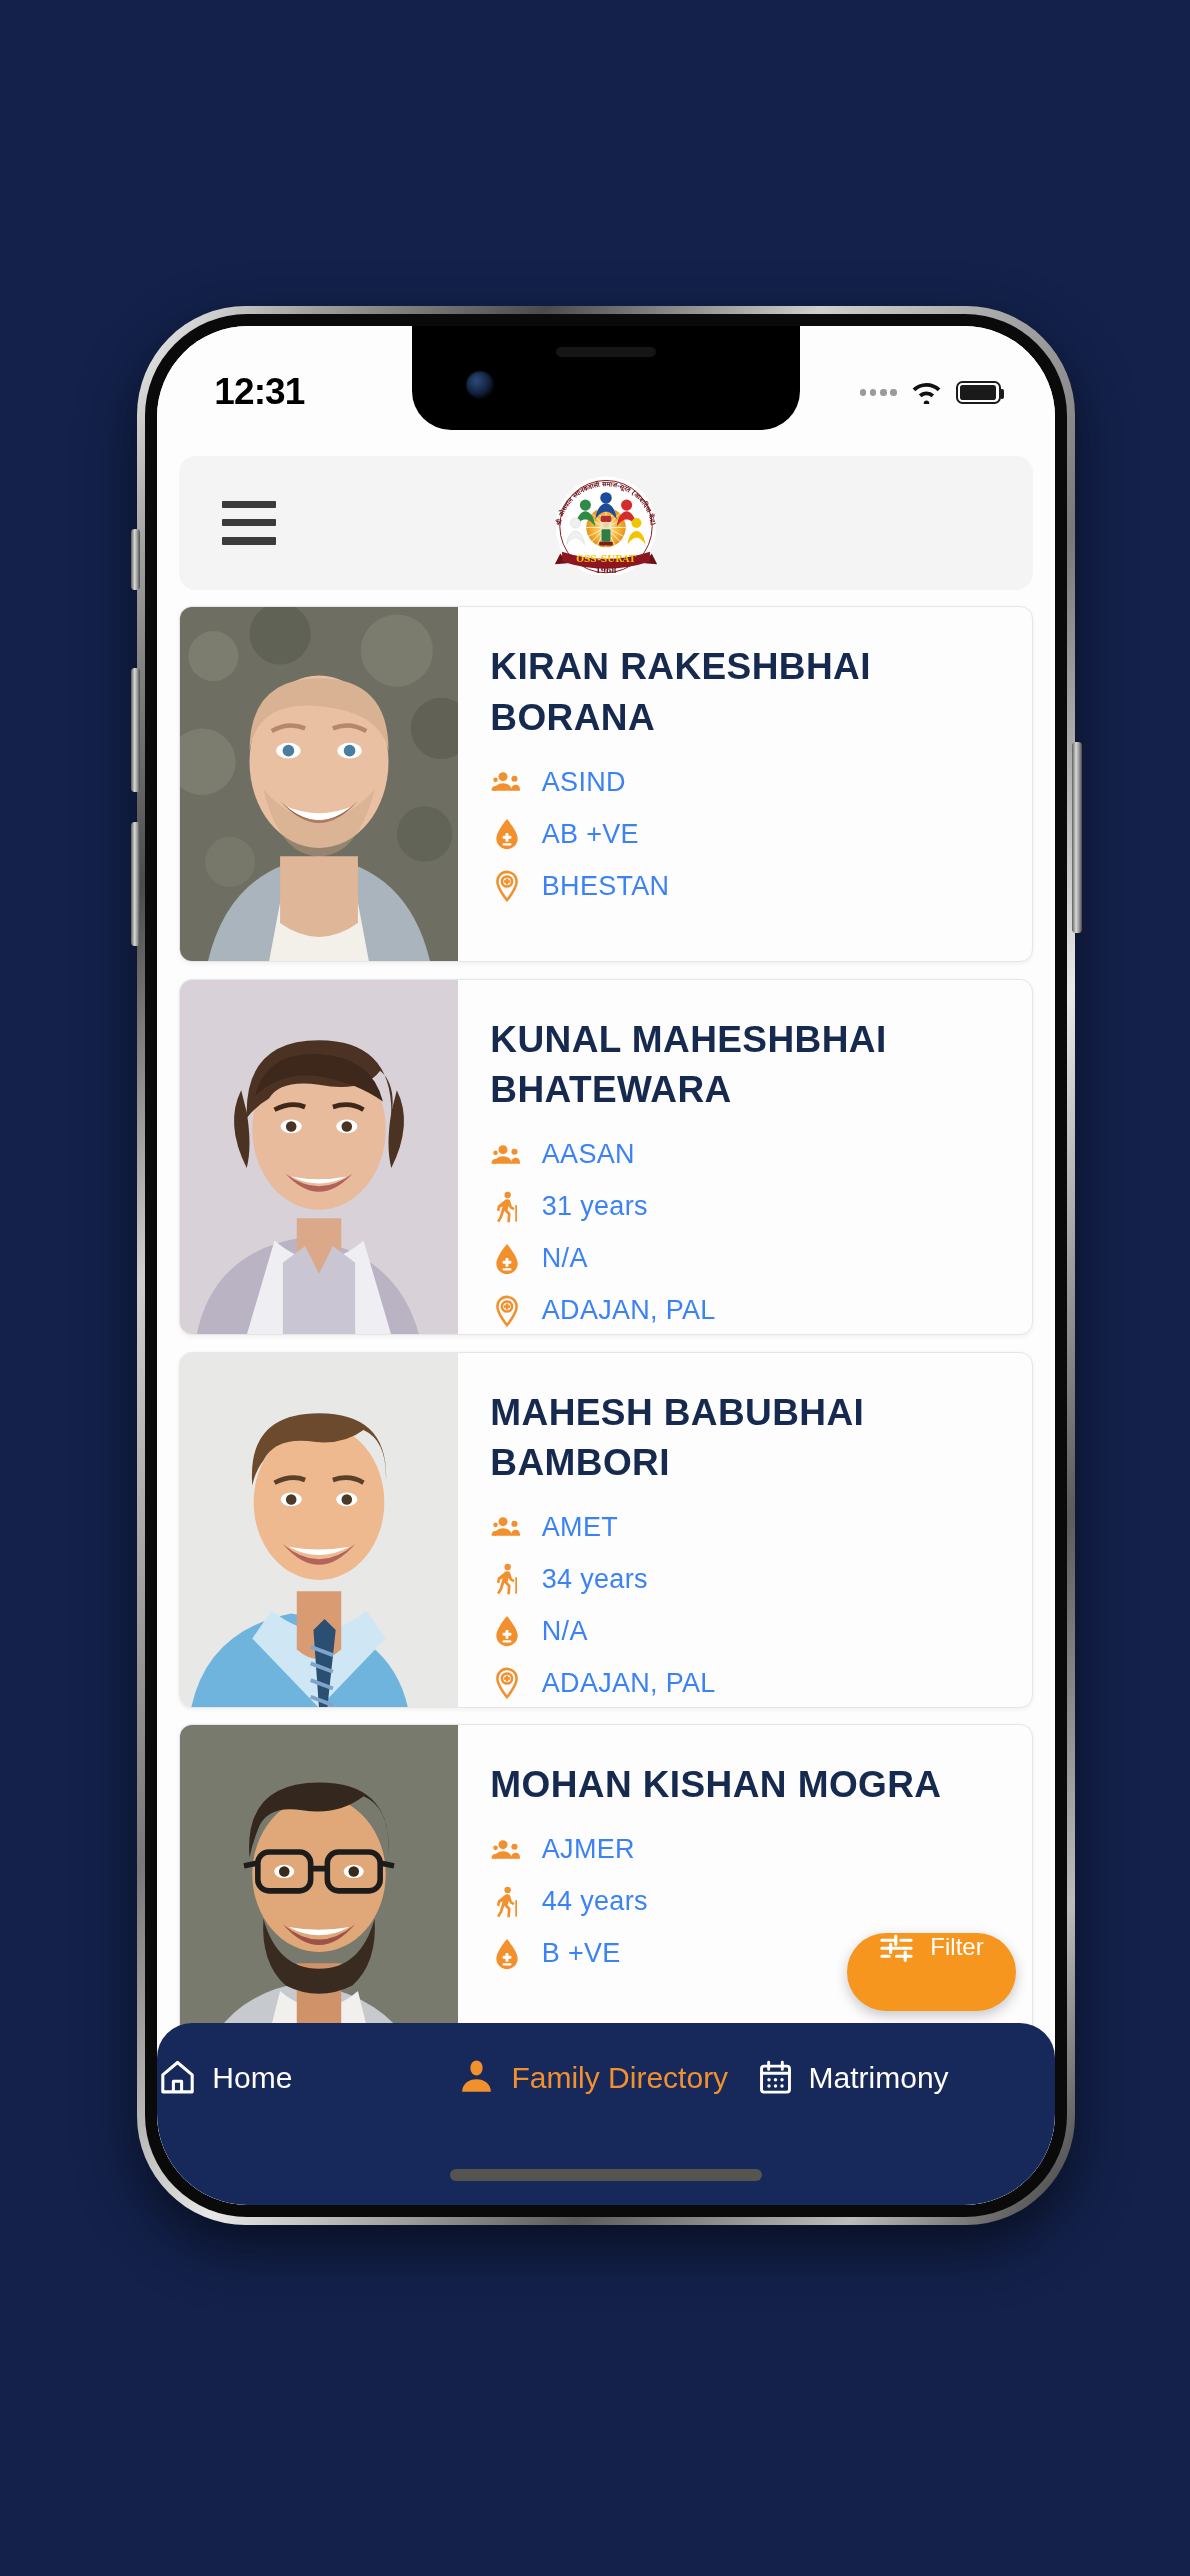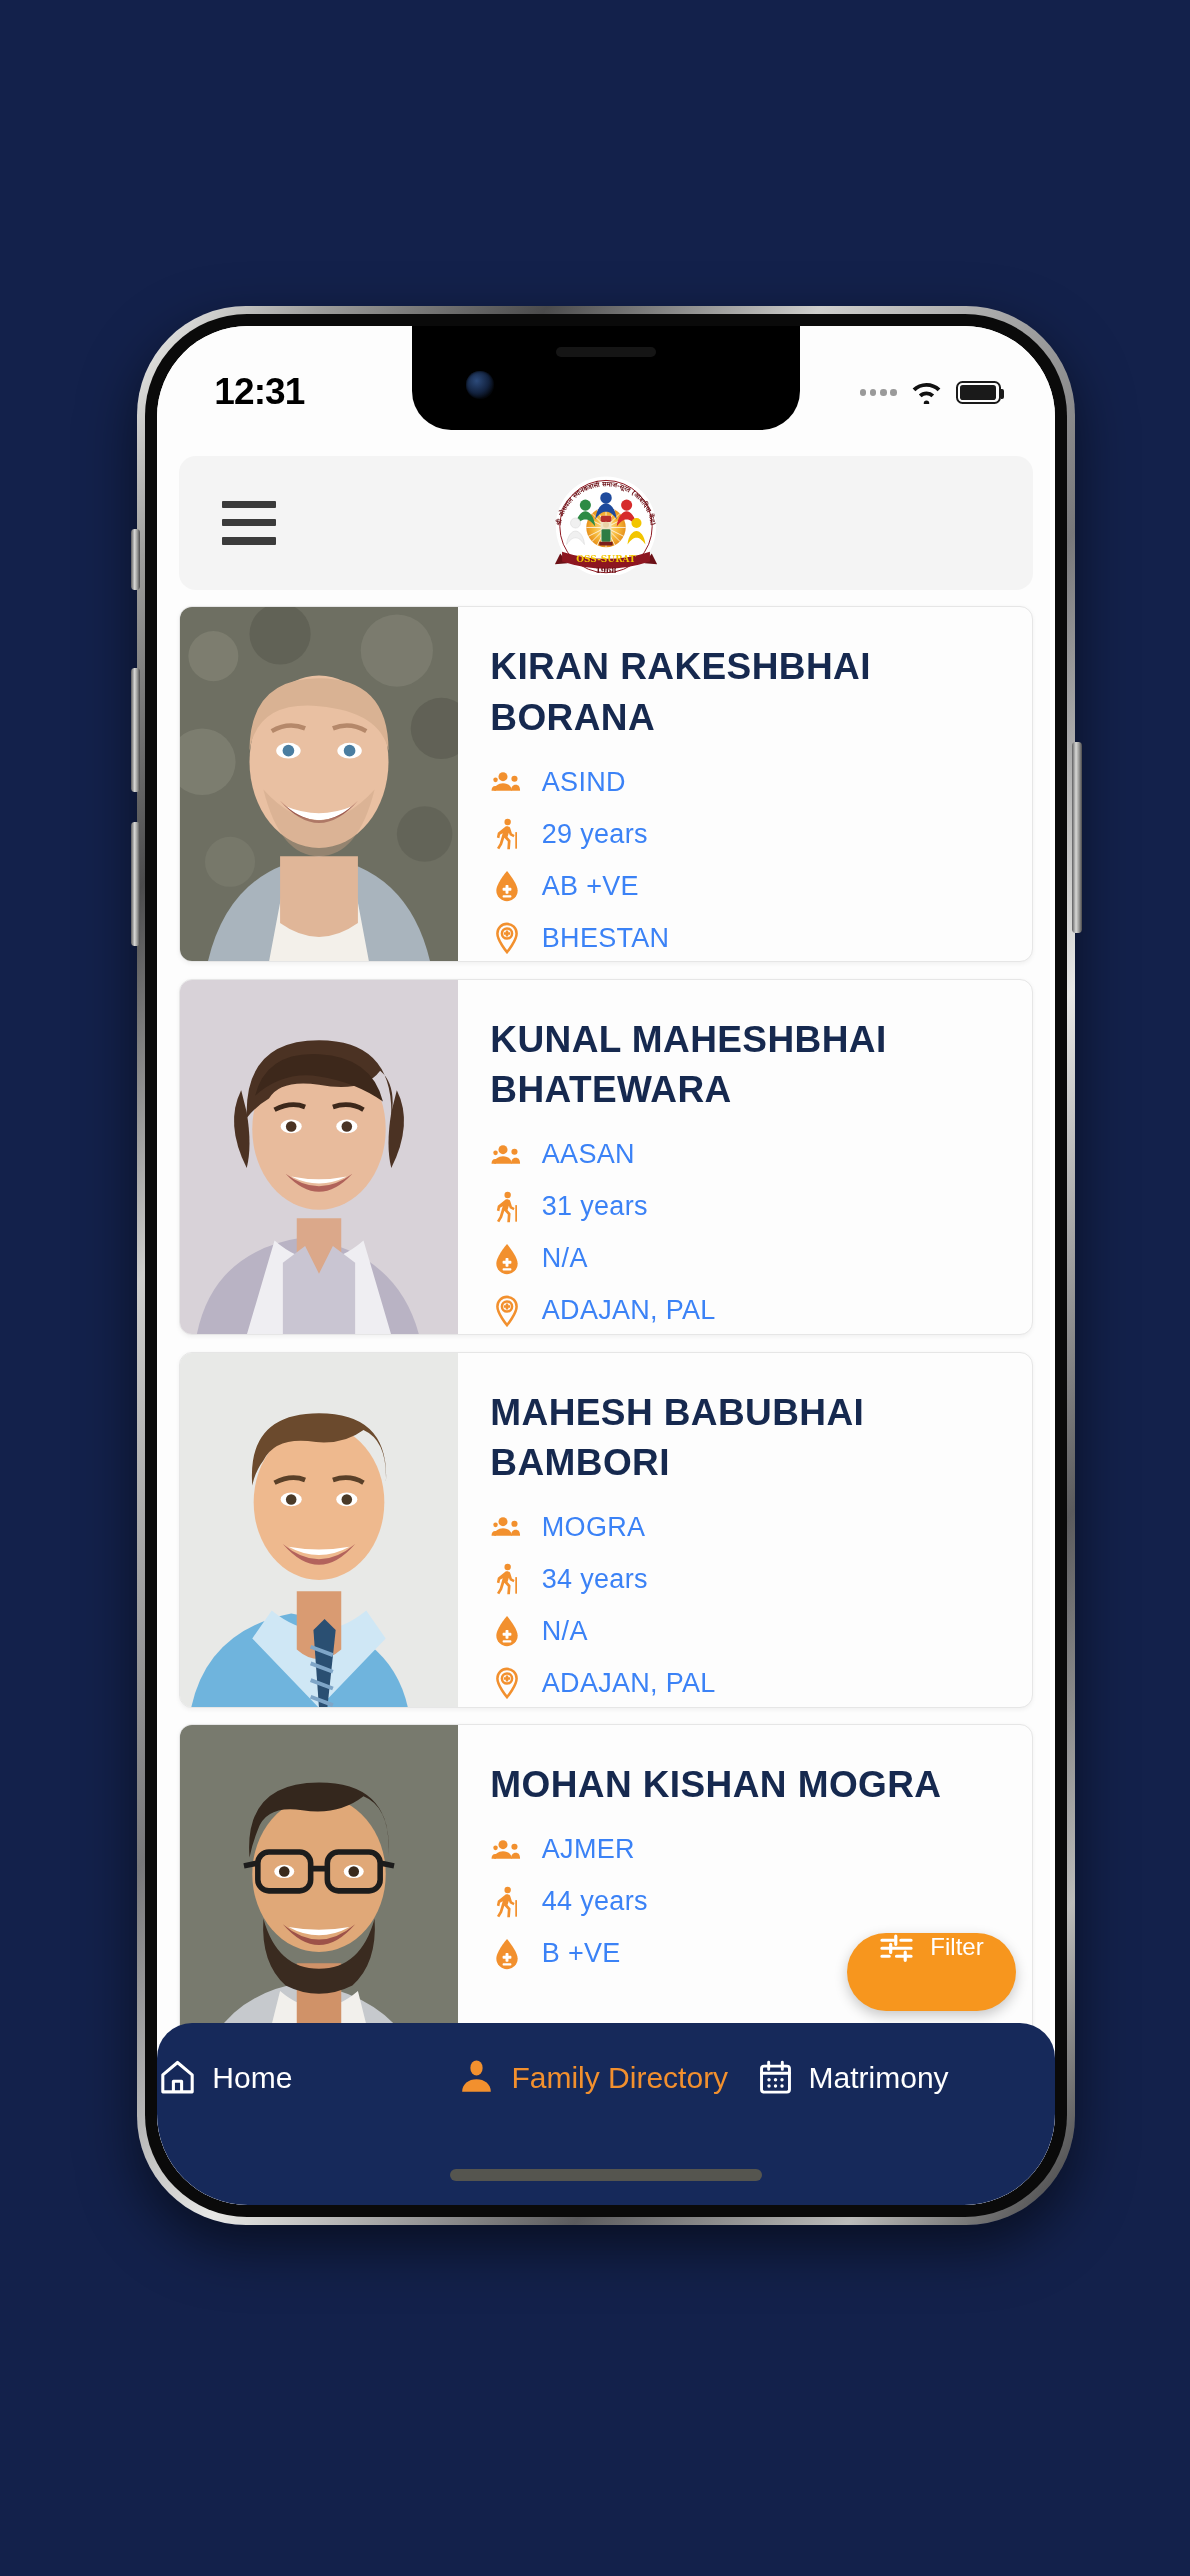--- a/index.html
+++ b/index.html
@@ -297,30 +297,20 @@
                         <circle cx="17.6" cy="9.6" r="2.3"></circle>
                         <path d="M15 18.5c0-2.5 1.2-4.4 3.6-4.4 2 0 3.2 1.6 3.2 4.4z"></path>
                         <circle cx="3.4" cy="10.4" r="1.7"></circle>
                         <path d="M.4 18.5c0-2.2 1-3.5 2.8-3.5.5 0 1 .1 1.4.3-.6 1-.9 2.1-.9 3.2z"></path>
                       </svg>
                   </span>
                   <span class="meta-txt">ASIND</span>
                 </div>
                 <div class="meta-row">
                   <span class="meta-ico">
-                    <svg width="30" height="32" viewBox="0 0 20 24" fill="currentColor">
-                        <circle cx="10.5" cy="3" r="2.4"></circle>
-                        <path d="M9.2 6.2c1.7-.4 3 .4 3.4 1.8l1.1 3.6 2 1.1-.8 1.8-2.8-1.5-.7-2-1 3.3 2.3 2.6-.5 6.6h-2l.4-5.8-2.6-2.8-1.6 5-2.2 3.6-1.7-1 2-3.3 2.3-7.8-2 1.1-.5 2.6-1.9-.4.7-3.6z"></path>
-                        <path d="M16.2 10.6h1.3V23h-1.3z"></path>
-                      </svg>
-                  </span>
-                  <span class="meta-txt">29 years</span>
-                </div>
-                <div class="meta-row">
-                  <span class="meta-ico">
                     <svg width="28" height="32" viewBox="0 0 18 24" fill="currentColor">
                         <path d="M9 .8C9 .8 1 10 1 15.4A8 8 0 0 0 17 15.4C17 10 9 .8 9 .8z"></path>
                         <rect x="7.9" y="11.2" width="2.2" height="6.6" rx=".6" fill="#fff"></rect>
                         <rect x="5.7" y="13.4" width="6.6" height="2.2" rx=".6" fill="#fff"></rect>
                         <rect x="5.7" y="19" width="6.6" height="1.7" rx=".6" fill="#fff"></rect>
                       </svg>
                   </span>
                   <span class="meta-txt">AB +VE</span>
                 </div>
                 <div class="meta-row">
@@ -435,21 +425,21 @@
                   <span class="meta-ico">
                     <svg width="32" height="32" viewBox="0 0 24 24" fill="currentColor">
                         <circle cx="9" cy="8" r="3.4"></circle>
                         <path d="M2.4 18.5c0-3.4 3-5.5 6.6-5.5s6.6 2.1 6.6 5.5z"></path>
                         <circle cx="17.6" cy="9.6" r="2.3"></circle>
                         <path d="M15 18.5c0-2.5 1.2-4.4 3.6-4.4 2 0 3.2 1.6 3.2 4.4z"></path>
                         <circle cx="3.4" cy="10.4" r="1.7"></circle>
                         <path d="M.4 18.5c0-2.2 1-3.5 2.8-3.5.5 0 1 .1 1.4.3-.6 1-.9 2.1-.9 3.2z"></path>
                       </svg>
                   </span>
-                  <span class="meta-txt">MOGRA</span>
+                  <span class="meta-txt">AMET</span>
                 </div>
                 <div class="meta-row">
                   <span class="meta-ico">
                     <svg width="30" height="32" viewBox="0 0 20 24" fill="currentColor">
                         <circle cx="10.5" cy="3" r="2.4"></circle>
                         <path d="M9.2 6.2c1.7-.4 3 .4 3.4 1.8l1.1 3.6 2 1.1-.8 1.8-2.8-1.5-.7-2-1 3.3 2.3 2.6-.5 6.6h-2l.4-5.8-2.6-2.8-1.6 5-2.2 3.6-1.7-1 2-3.3 2.3-7.8-2 1.1-.5 2.6-1.9-.4.7-3.6z"></path>
                         <path d="M16.2 10.6h1.3V23h-1.3z"></path>
                       </svg>
                   </span>
                   <span class="meta-txt">34 years</span>

